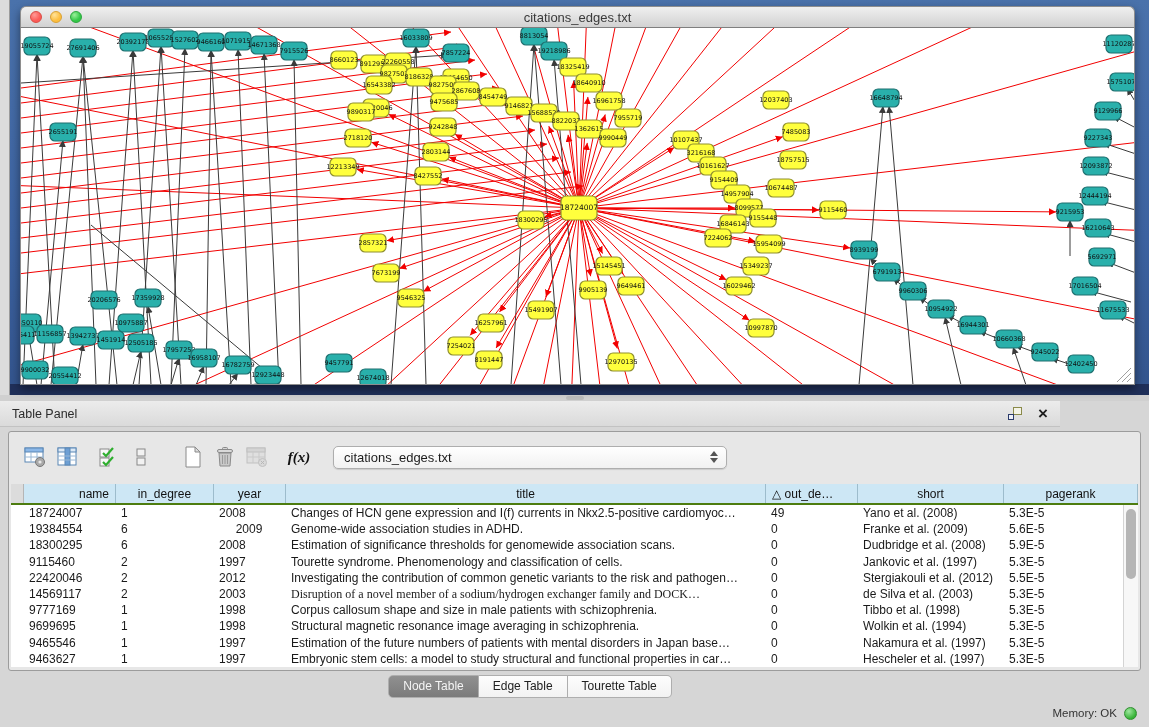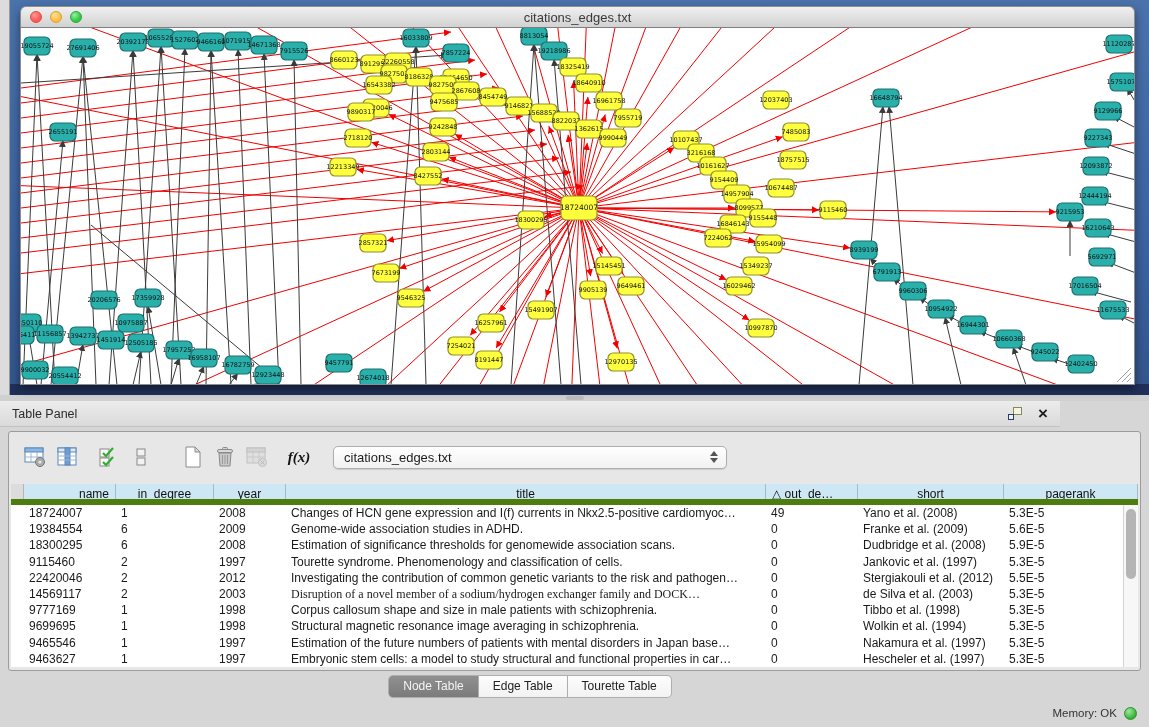--- a/index.html
+++ b/index.html
@@ -38,21 +38,21 @@
   .toolbar { height:50px; display:flex; align-items:center; padding-left:12px; }
   .tbtn { width:28px; height:28px; display:flex; align-items:center; justify-content:center; margin-right:4px; }
   .tgap { width:10px; }
   .fx-label { font-family:"Liberation Serif", serif; font-style:italic; font-weight:bold; font-size:15px; color:#111; }
   .tselect { position:relative; margin-left:16px; width:394px; height:23px; border:1px solid #aeaeae; border-radius:5px; background:linear-gradient(180deg,#ffffff,#f1f1f1); box-shadow:0 1px 1px rgba(0,0,0,.12); display:flex; align-items:center; padding:0 10px; font-size:13px; color:#1c1c1c; }
   .tselect .arrows { position:absolute; right:8px; top:4px; display:flex; flex-direction:column; gap:2px; }
   .tselect .up    { width:0;height:0;border-left:4px solid transparent;border-right:4px solid transparent;border-bottom:5px solid #555; }
   .tselect .down  { width:0;height:0;border-left:4px solid transparent;border-right:4px solid transparent;border-top:5px solid #555; }
 
   .tablewrap { position:absolute; left:2px; top:52px; right:2px; bottom:3px; background:#ffffff; }
-  .thead { display:flex; height:21px; background:#cde7f5; border-bottom:6px solid #4d7c0f; }
+  .thead { display:flex; height:21px; background:#cde7f5; border-bottom:2px solid #4d7c0f; }
   .th { font-size:12px; color:#111; padding:3px 6px 0 6px; border-right:1px solid #9dbccc; white-space:nowrap; overflow:hidden; }
   .th.gutter { background:#dcdcdc; border-right:1px solid #b5b5b5; }
   .tbody { position:absolute; top:21px; left:0; right:15px; bottom:0; overflow:hidden; }
   .tr { display:flex; height:16.2px; }
   .td { font-size:12px; color:#1a1a1a; padding:0 6px; white-space:nowrap; overflow:hidden; line-height:16.2px; }
   .vscroll { position:absolute; top:21px; right:0; bottom:0; width:15px; background:#f7f7f7; border-left:1px solid #d4d4d4; }
   .vthumb { position:absolute; top:4px; left:2px; width:10px; height:70px; border-radius:5px; background:#b5b5b5; }
 
   .tabs { position:absolute; left:0; right:0; top:274px; display:flex; justify-content:center; }
   .seg { font-size:12px; padding:3px 14px 4px 14px; background:linear-gradient(180deg,#fdfdfd,#f2f2f2); border:1px solid #aeaeae; border-left:none; color:#222; }
@@ -567,21 +567,21 @@
               <div class="td" style="flex: 0 0 72px;">2008</div>
               <div class="td" style="flex: 0 0 480px;">Changes of HCN gene expression and I(f) currents in Nkx2.5-positive cardiomyoc…</div>
               <div class="td" style="flex: 0 0 92px;">49</div>
               <div class="td" style="flex: 0 0 146px;">Yano et al. (2008)</div>
               <div class="td" style="flex: 1 1 0%;">5.3E-5</div>
             </div>
             <div class="tr">
               <div class="td" style="flex: 0 0 10px;"></div>
               <div class="td" style="flex: 0 0 92px;">19384554</div>
               <div class="td" style="flex: 0 0 98px;">6</div>
-              <div class="td" style="flex: 0 0 72px;">2009</div>
+              <div class="td" style="flex: 0 0 72px; text-align: center;">2009</div>
               <div class="td" style="flex: 0 0 480px;">Genome-wide association studies in ADHD.</div>
               <div class="td" style="flex: 0 0 92px;">0</div>
               <div class="td" style="flex: 0 0 146px;">Franke et al. (2009)</div>
               <div class="td" style="flex: 1 1 0%;">5.6E-5</div>
             </div>
             <div class="tr">
               <div class="td" style="flex: 0 0 10px;"></div>
               <div class="td" style="flex: 0 0 92px;">18300295</div>
               <div class="td" style="flex: 0 0 98px;">6</div>
               <div class="td" style="flex: 0 0 72px;">2008</div>

